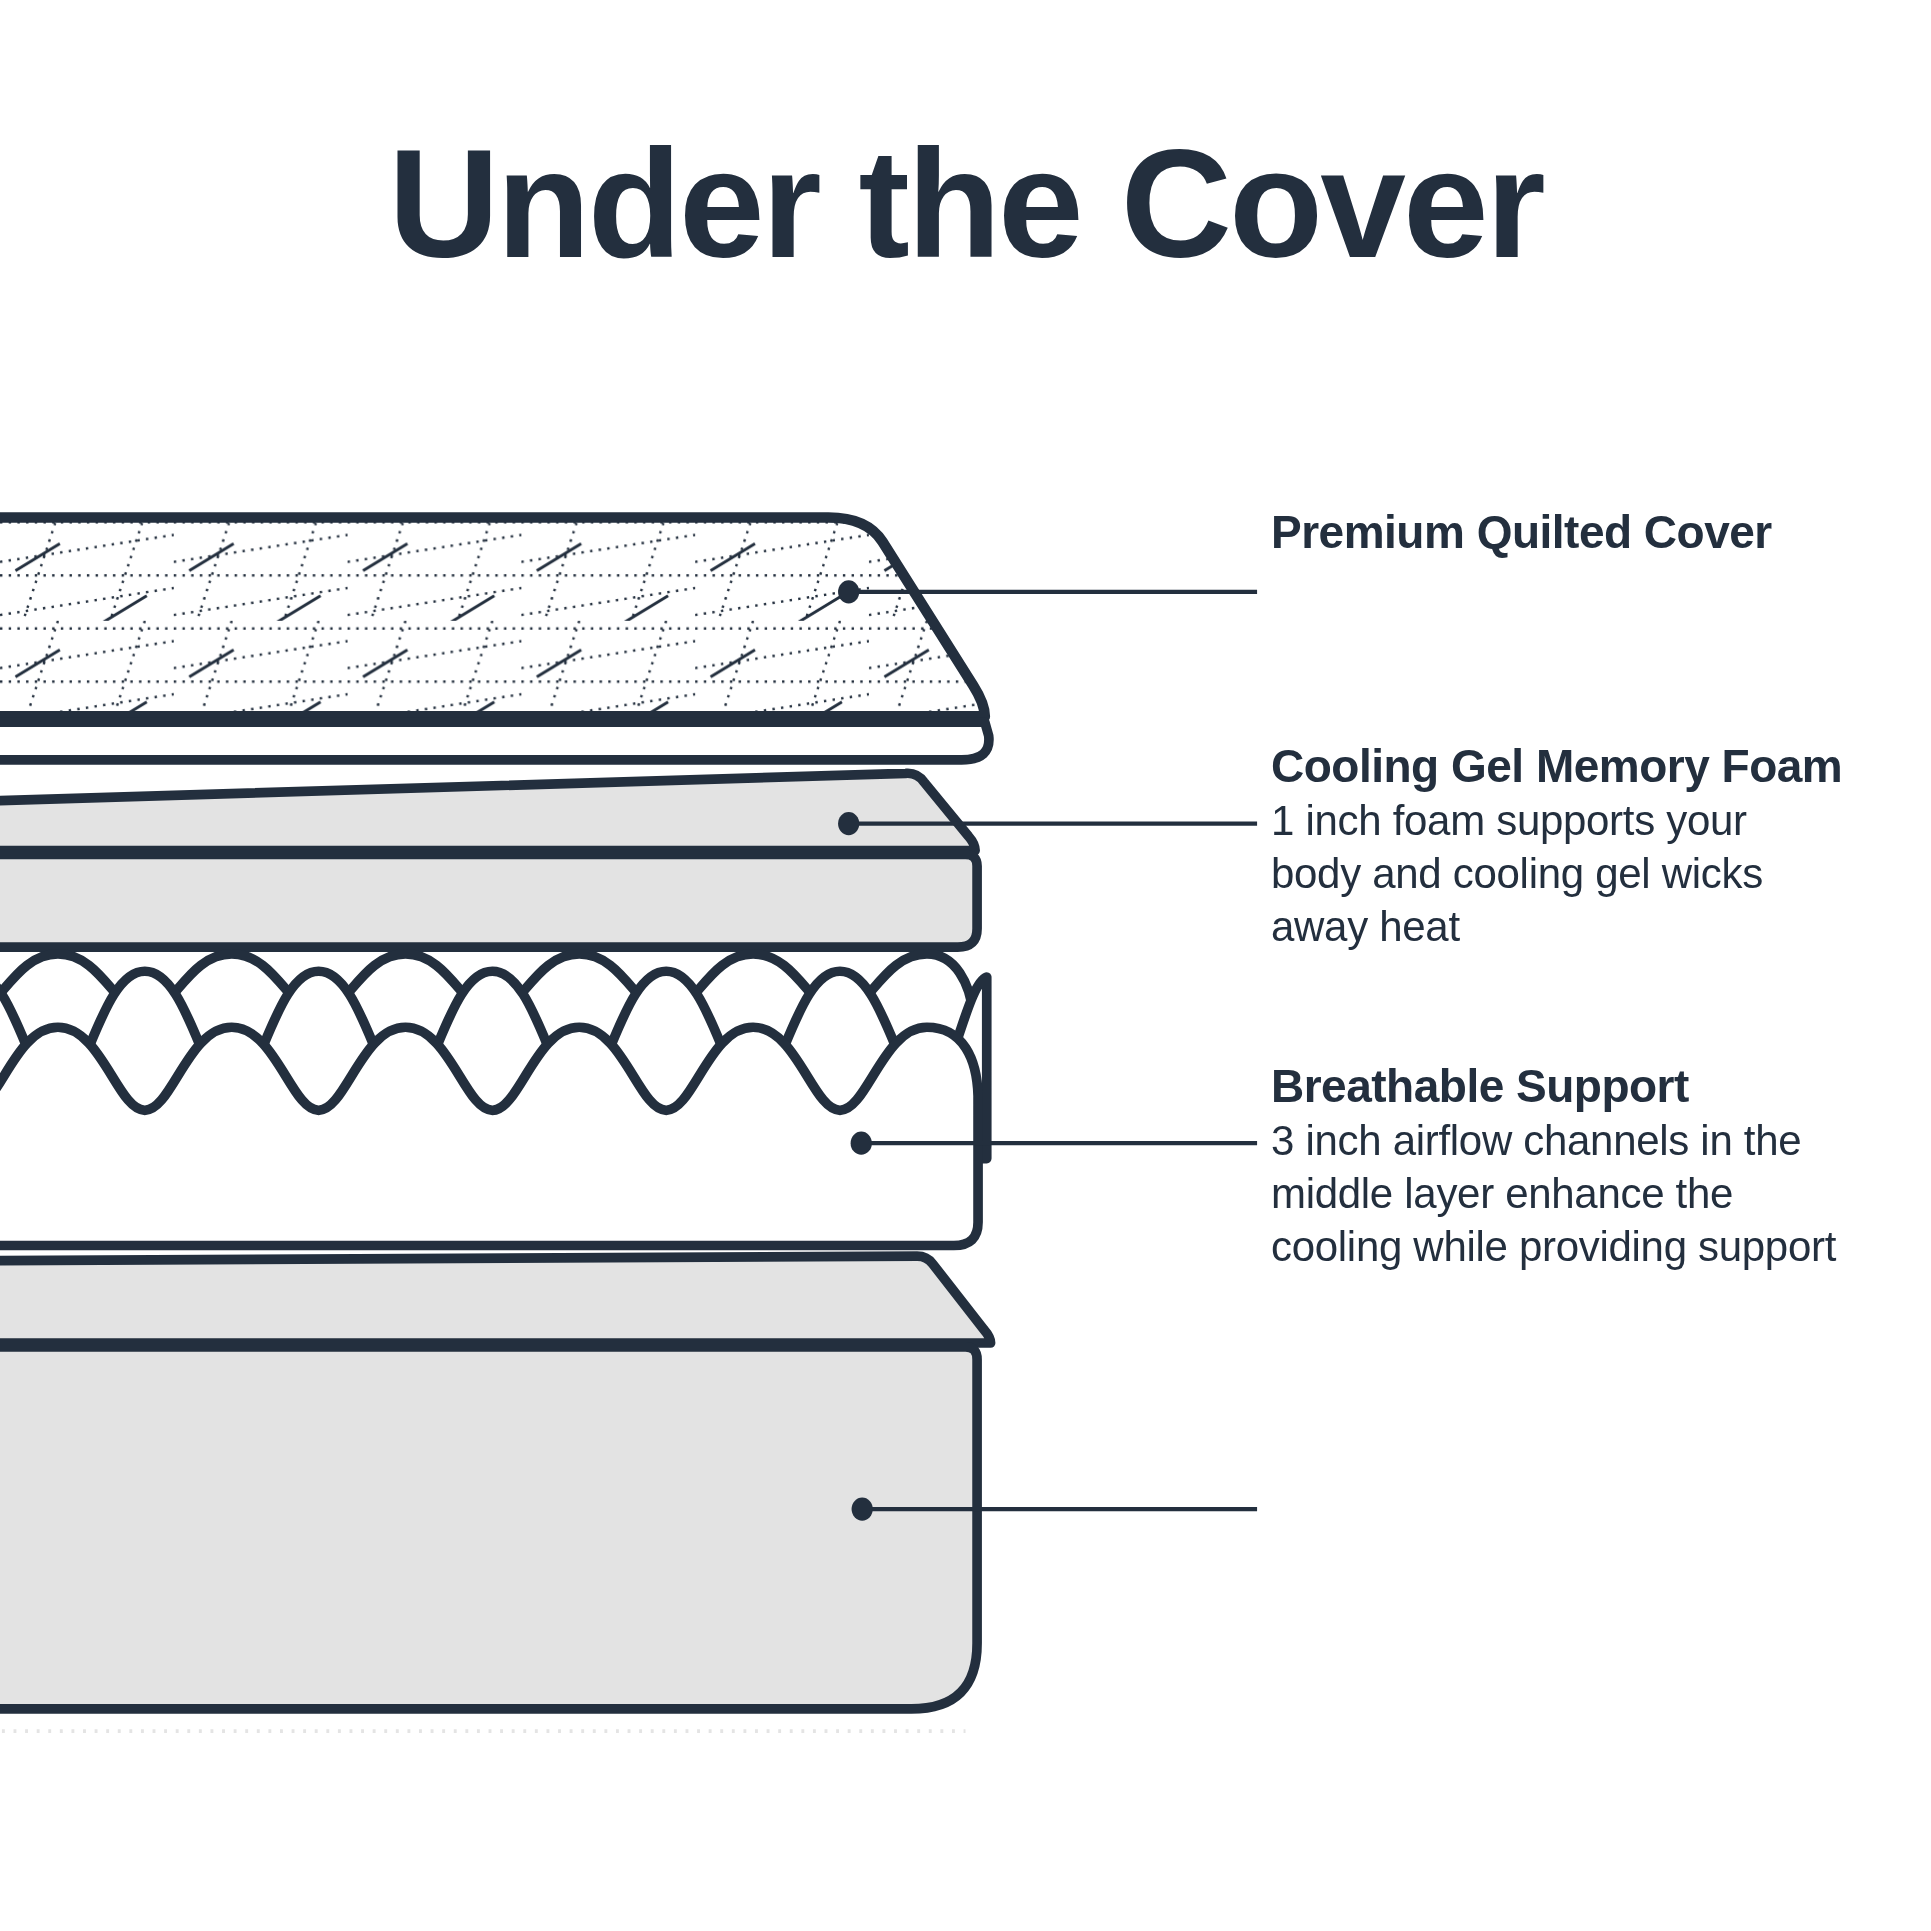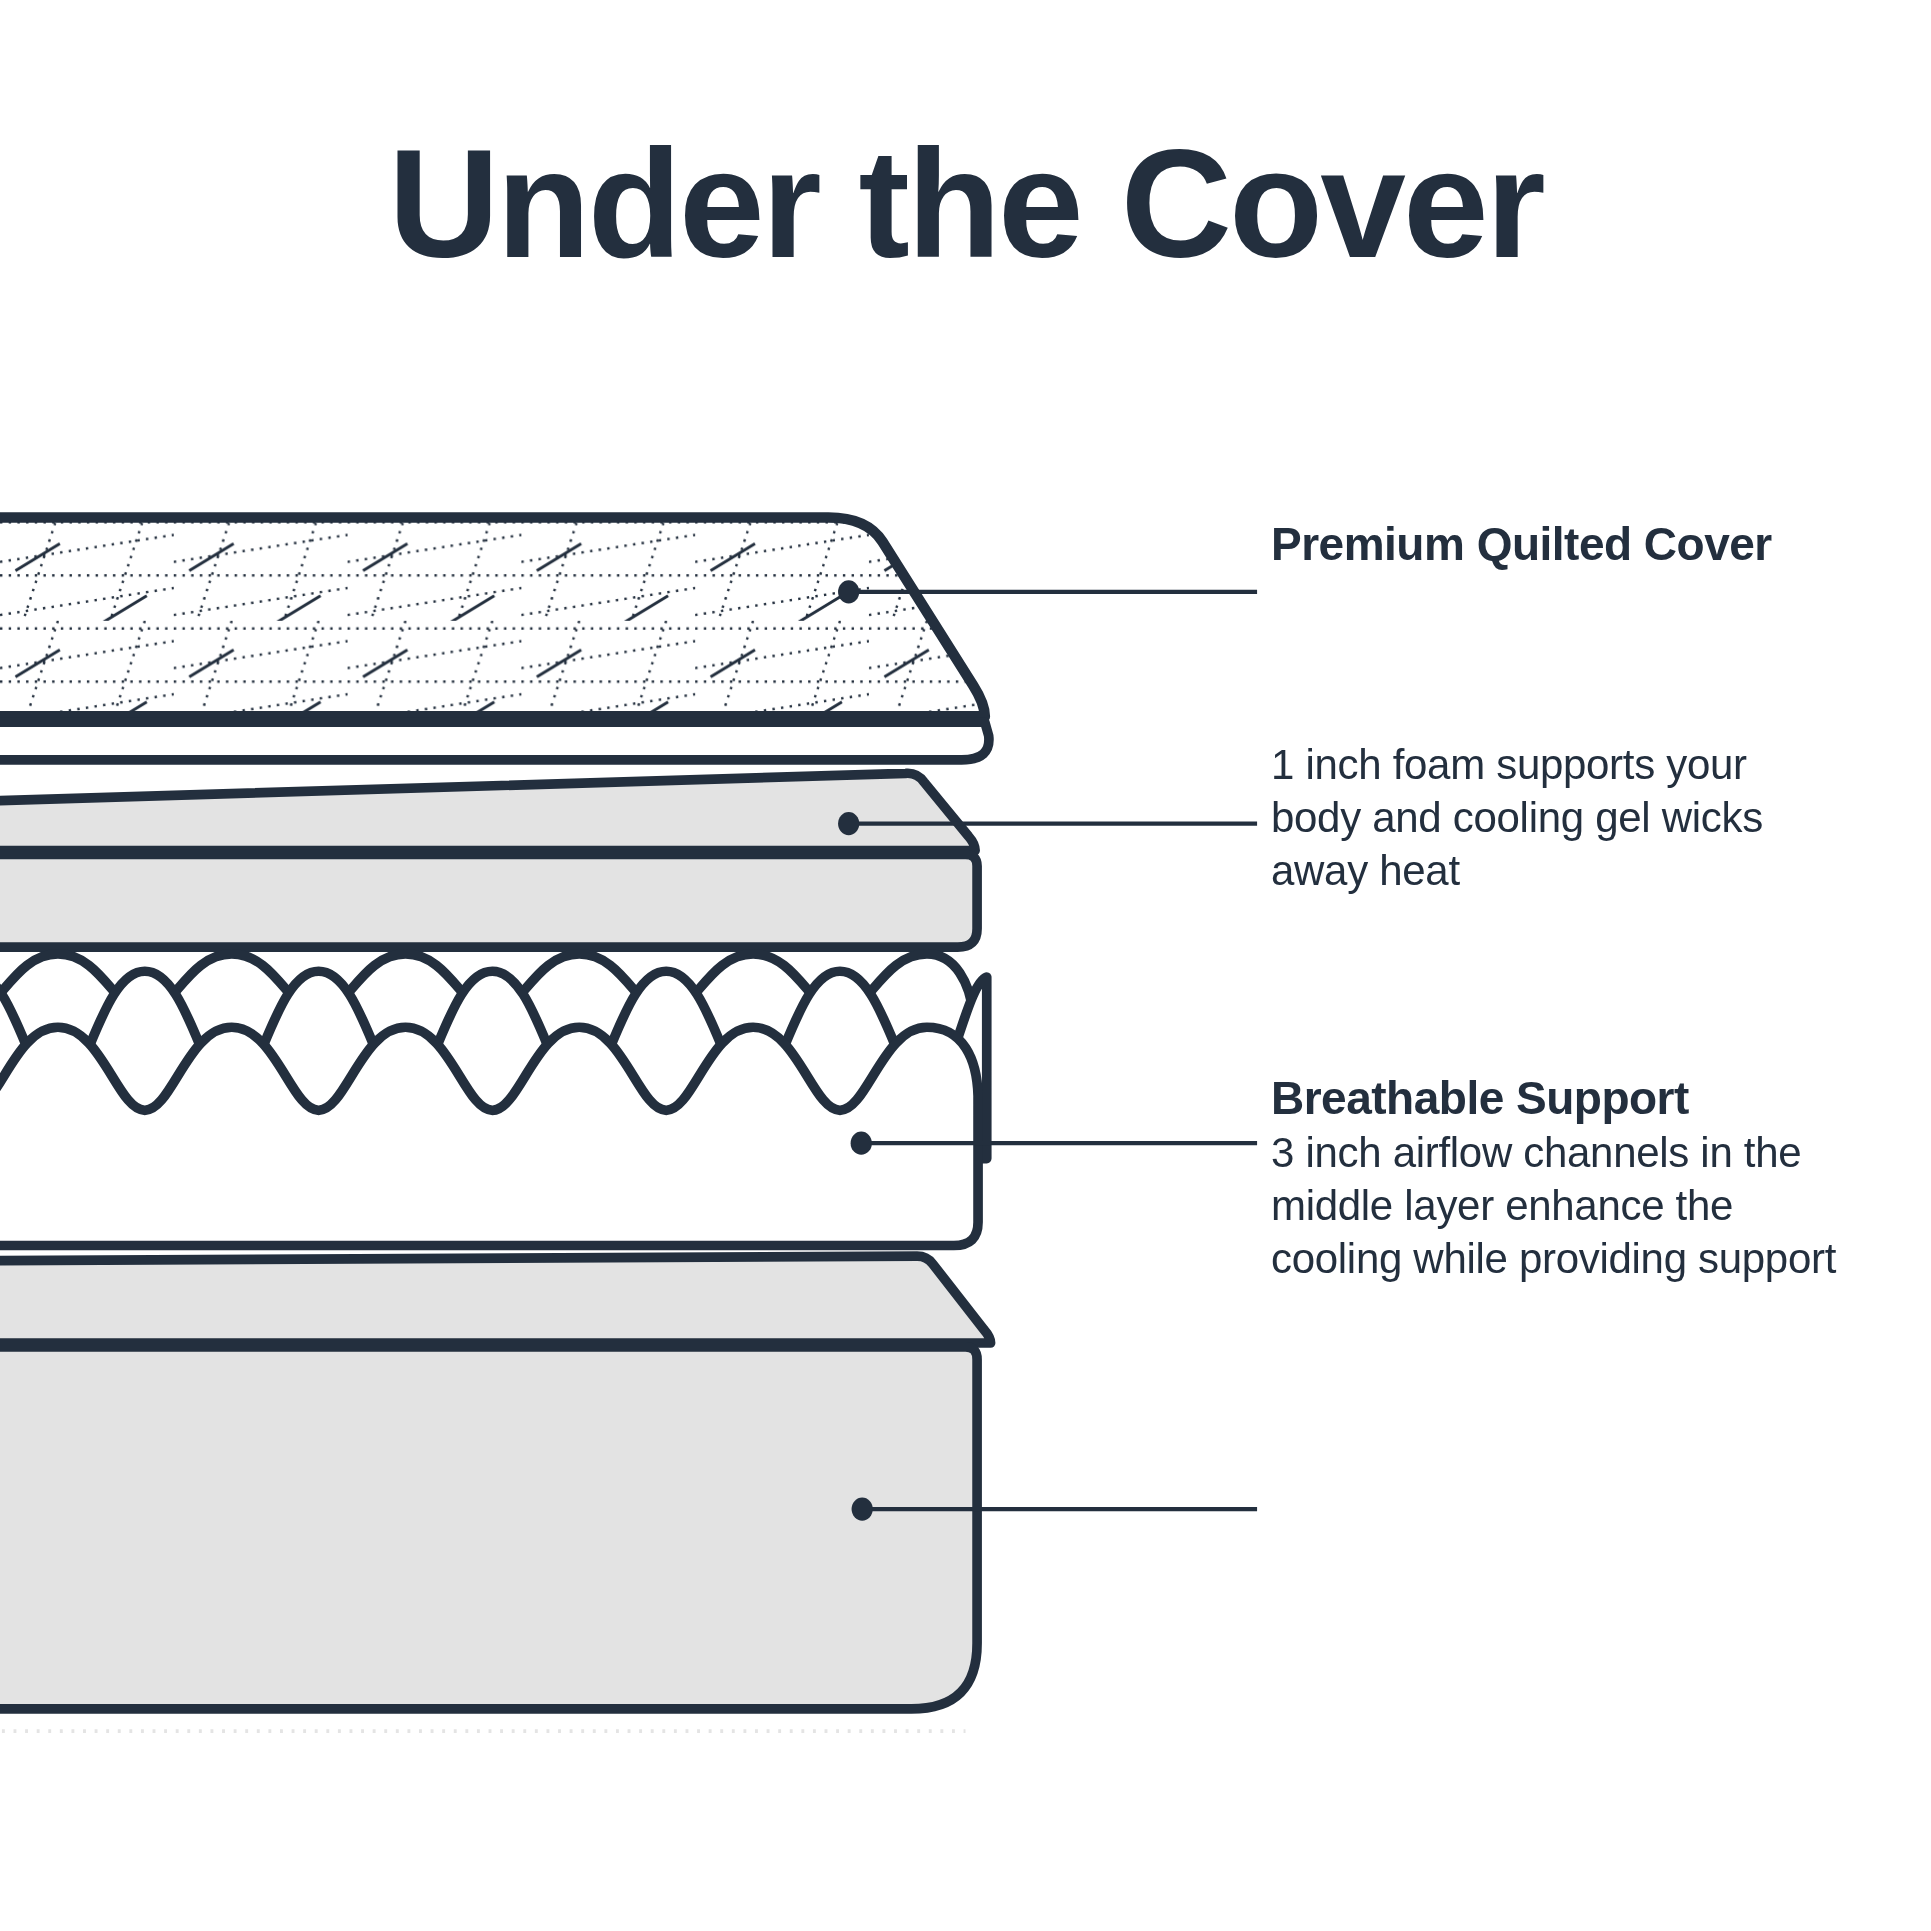--- a/index.html
+++ b/index.html
@@ -33,21 +33,20 @@
     position: absolute;
     left: 1271px;
     width: 637px;
   }
   .callout-label .heading {
     font-size: 46px;
     line-height: 56px;
     font-weight: bold;
     letter-spacing: -0.5px;
     color: #232F3E;
-    margin-top: 12px;
   }
   .callout-label .body {
     font-size: 42px;
     line-height: 53px;
     letter-spacing: -0.3px;
     color: #232F3E;
     white-space: pre-line;
   }
   #label-0 { top: 504px; }
   #label-1 { top: 738px; }
@@ -104,20 +103,21 @@
       <ellipse cx="892" cy="1184" rx="11" ry="12" fill="#232F3E" stroke="none"></ellipse>
       <ellipse cx="893" cy="1563" rx="11" ry="12" fill="#232F3E" stroke="none"></ellipse>
     </g>
   </svg>
 
   <div class="callout-label" id="label-0">
     <div class="heading">Premium Quilted Cover</div>
   </div>
 
   <div class="callout-label" id="label-1">
+    <div class="heading">Cooling Gel Memory Foam</div>
     <div class="body">1 inch foam supports your
 body and cooling gel wicks
 away heat</div>
   </div>
 
   <div class="callout-label" id="label-2">
     <div class="heading">Breathable Support</div>
     <div class="body">3 inch airflow channels in the
 middle layer enhance the
 cooling while providing support</div>

